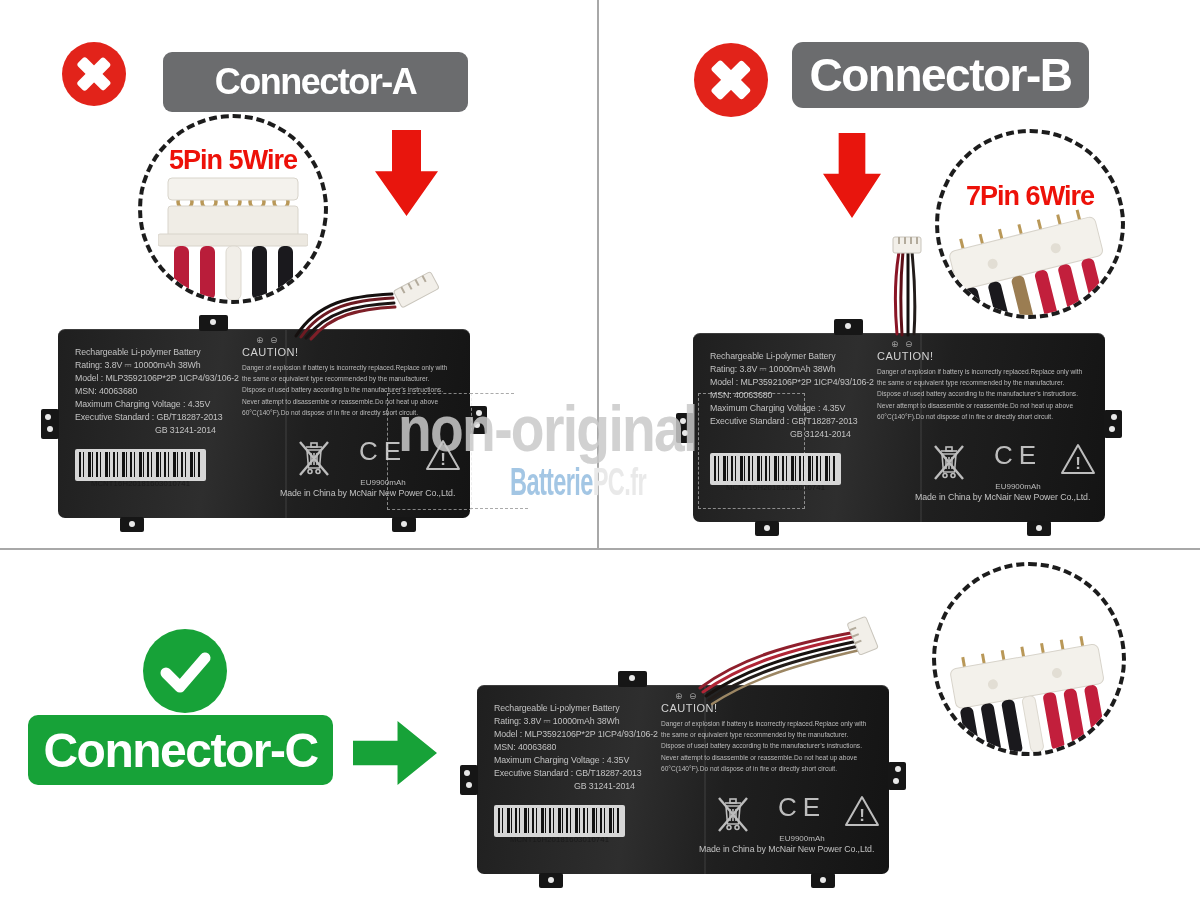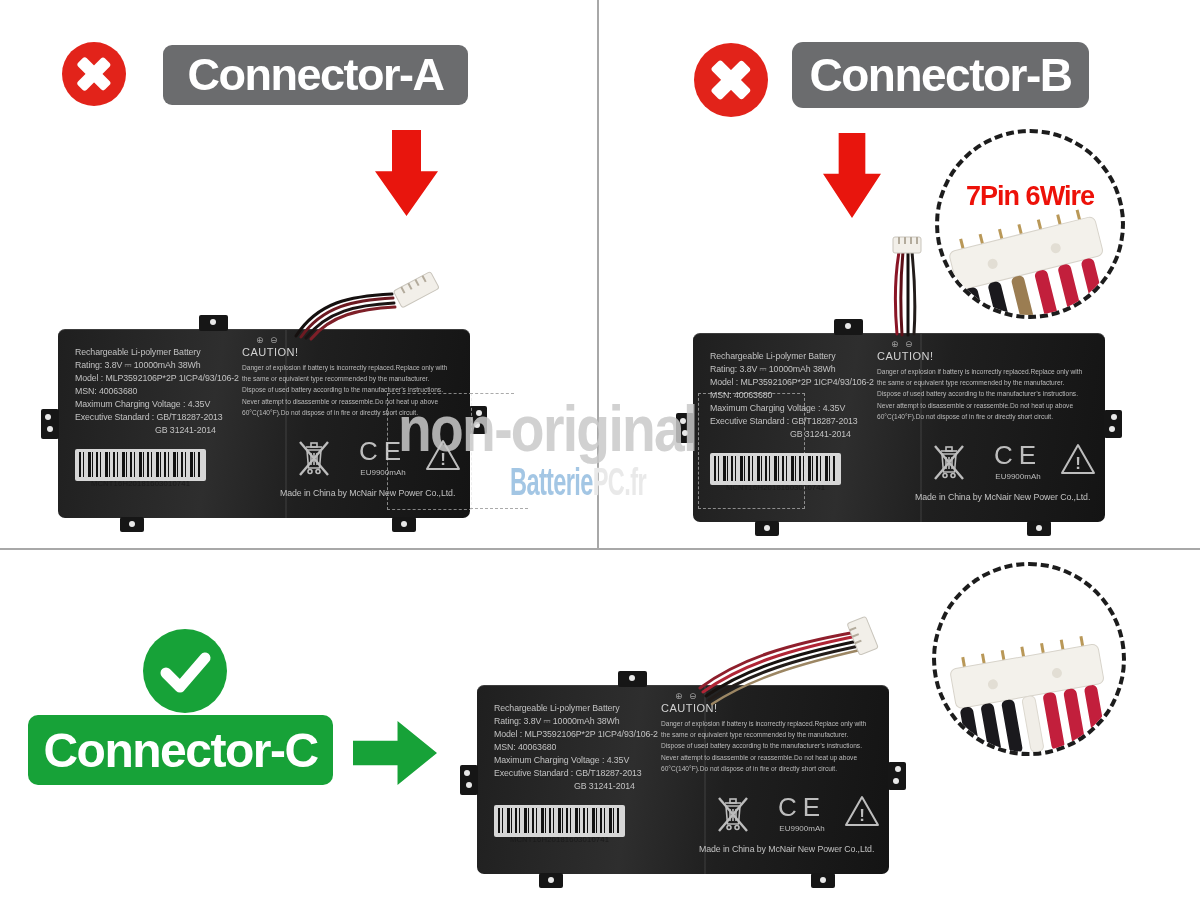--- a/index.html
+++ b/index.html
@@ -17,21 +17,21 @@
   .badge-x.bx-b{left:694px;top:43px;width:74px;height:74px;}
   .badge-x::before,.badge-x::after{content:"";position:absolute;left:50%;top:50%;
      width:60%;height:19%;background:#fff;border-radius:3px;}
   .badge-x::before{transform:translate(-50%,-50%) rotate(45deg);}
   .badge-x::after{transform:translate(-50%,-50%) rotate(-45deg);}
   .badge-check{left:143px;top:629px;width:84px;height:84px;border-radius:50%;background:#17a238;}
 
   
   .plate{display:flex;align-items:center;justify-content:center;color:#fff;
          font-weight:bold;letter-spacing:-1.5px;}
-  .plate-a{left:163px;top:45px;width:305px;height:60px;background:#6b6c6e;border-radius:9px;font-size:45px;text-align:center;}
+  .plate-a{left:163px;top:52px;width:305px;height:60px;background:#6b6c6e;border-radius:9px;font-size:36px;text-align:center;}
   .plate-b{left:792px;top:42px;width:297px;height:66px;background:#6b6c6e;border-radius:11px;font-size:46px;}
   .plate-c{left:28px;top:715px;width:305px;height:70px;background:#17a238;border-radius:10px;font-size:48px;}
 
   
   .arrow{background:#e8150d;}
   .arrow-down-a{left:375px;top:130px;width:63px;height:86px;
      clip-path:polygon(27% 0,73% 0,73% 48%,100% 48%,50% 100%,0 48%,27% 48%);}
   .arrow-down-b{left:823px;top:133px;width:58px;height:85px;
      clip-path:polygon(27% 0,73% 0,73% 48%,100% 48%,50% 100%,0 48%,27% 48%);}
   .arrow-right-c{left:353px;top:721px;width:84px;height:64px;background:#17a238;
@@ -86,21 +86,21 @@
   .bc-text{font-size:7.6px;color:#1b1b1b;text-align:center;letter-spacing:0.2px;margin-top:2px;white-space:nowrap;}
 
   .col-right{position:absolute;left:184px;top:16px;width:224px;}
   .caution-title{font-size:11px;letter-spacing:0.5px;color:#d2d2d2;margin-bottom:4px;}
   .caution-line{font-size:7.6px;line-height:11.2px;white-space:nowrap;color:#bcbcbc;
      transform:scaleX(0.87);transform-origin:left;}
   .icons-row{position:absolute;top:106px;left:184px;width:224px;height:52px;}
   .weee{position:absolute;left:56px;top:2px;}
   .ce-group{position:absolute;left:110px;top:0;width:62px;text-align:center;}
   .ce-mark{font-size:26px;color:#bdbdbd;letter-spacing:6px;line-height:30px;}
-  .eu-cap{font-size:8px;color:#bdbdbd;margin-top:2px;white-space:nowrap;}
+  .eu-cap{font-size:8px;color:#bdbdbd;margin-top:12px;white-space:nowrap;}
   .tri{position:absolute;left:182px;top:2px;}
   .made-in{position:absolute;left:222px;top:158px;width:188px;font-size:8.8px;
      letter-spacing:-0.1px;white-space:nowrap;color:#c2c2c2;}
 
   
   .hl{border:1px dashed rgba(225,225,225,0.55);}
   .hl-a{left:387px;top:393px;width:83px;height:115px;}
   .hl-b{left:698px;top:393px;width:105px;height:114px;}
   .hl-ext{border-top:1px dashed #aaa;height:0;}
   .hl-ext1{left:470px;top:393px;width:44px;}
@@ -123,20 +123,40 @@
 <body>
 
 <div class="stage">
 
   <div class="abs vdiv"></div>
   <div class="abs hdiv"></div>
 
   <div class="abs badge-x bx-a z15"></div>
   <div class="abs plate plate-a z15">Connector-A</div>
   <div class="abs arrow arrow-down-a z15"></div>
+  <div class="abs pcircle pc-a z20">
+    <div class="pin-label">5Pin 5Wire</div>
+    <svg width="150" height="130" viewBox="0 0 150 130">
+      <g>
+        <circle cx="27" cy="32" r="7" fill="none" stroke="#b99858" stroke-width="3.5"></circle>
+        <circle cx="51" cy="32" r="7" fill="none" stroke="#b99858" stroke-width="3.5"></circle>
+        <circle cx="75" cy="32" r="7" fill="none" stroke="#b99858" stroke-width="3.5"></circle>
+        <circle cx="99" cy="32" r="7" fill="none" stroke="#b99858" stroke-width="3.5"></circle>
+        <circle cx="123" cy="32" r="7" fill="none" stroke="#b99858" stroke-width="3.5"></circle>
+        <rect x="10" y="8" width="130" height="22" rx="4" fill="#f4f2ed" stroke="#d8d4cb"></rect>
+        <rect x="10" y="36" width="130" height="32" rx="3" fill="#f0ede6" stroke="#d8d4cb"></rect>
+        <rect x="0" y="64" width="150" height="12" rx="2" fill="#ece8e0" stroke="#d8d4cb"></rect>
+        <rect x="16" y="76" width="15" height="54" rx="6" fill="#b91d3a"></rect>
+        <rect x="42" y="76" width="15" height="54" rx="6" fill="#b91d3a"></rect>
+        <rect x="68" y="76" width="15" height="54" rx="6" fill="#f1eee8" stroke="#dcd8cf"></rect>
+        <rect x="94" y="76" width="15" height="54" rx="6" fill="#1a191d"></rect>
+        <rect x="120" y="76" width="15" height="54" rx="6" fill="#1a191d"></rect>
+      </g>
+    </svg>
+  </div>
 
   <div class="abs badge-x bx-b z15"></div>
   <div class="abs plate plate-b z15">Connector-B</div>
   <div class="abs arrow arrow-down-b z15"></div>
   <div class="abs pcircle pc-b z20">
     <div class="pin-label">7Pin 6Wire</div>
     <svg width="166" height="120" viewBox="0 0 166 120">
       <g transform="rotate(-14 83 60)">
         <g stroke="#b99858" stroke-width="3">
           <line x1="23" y1="14" x2="23" y2="28"></line>

